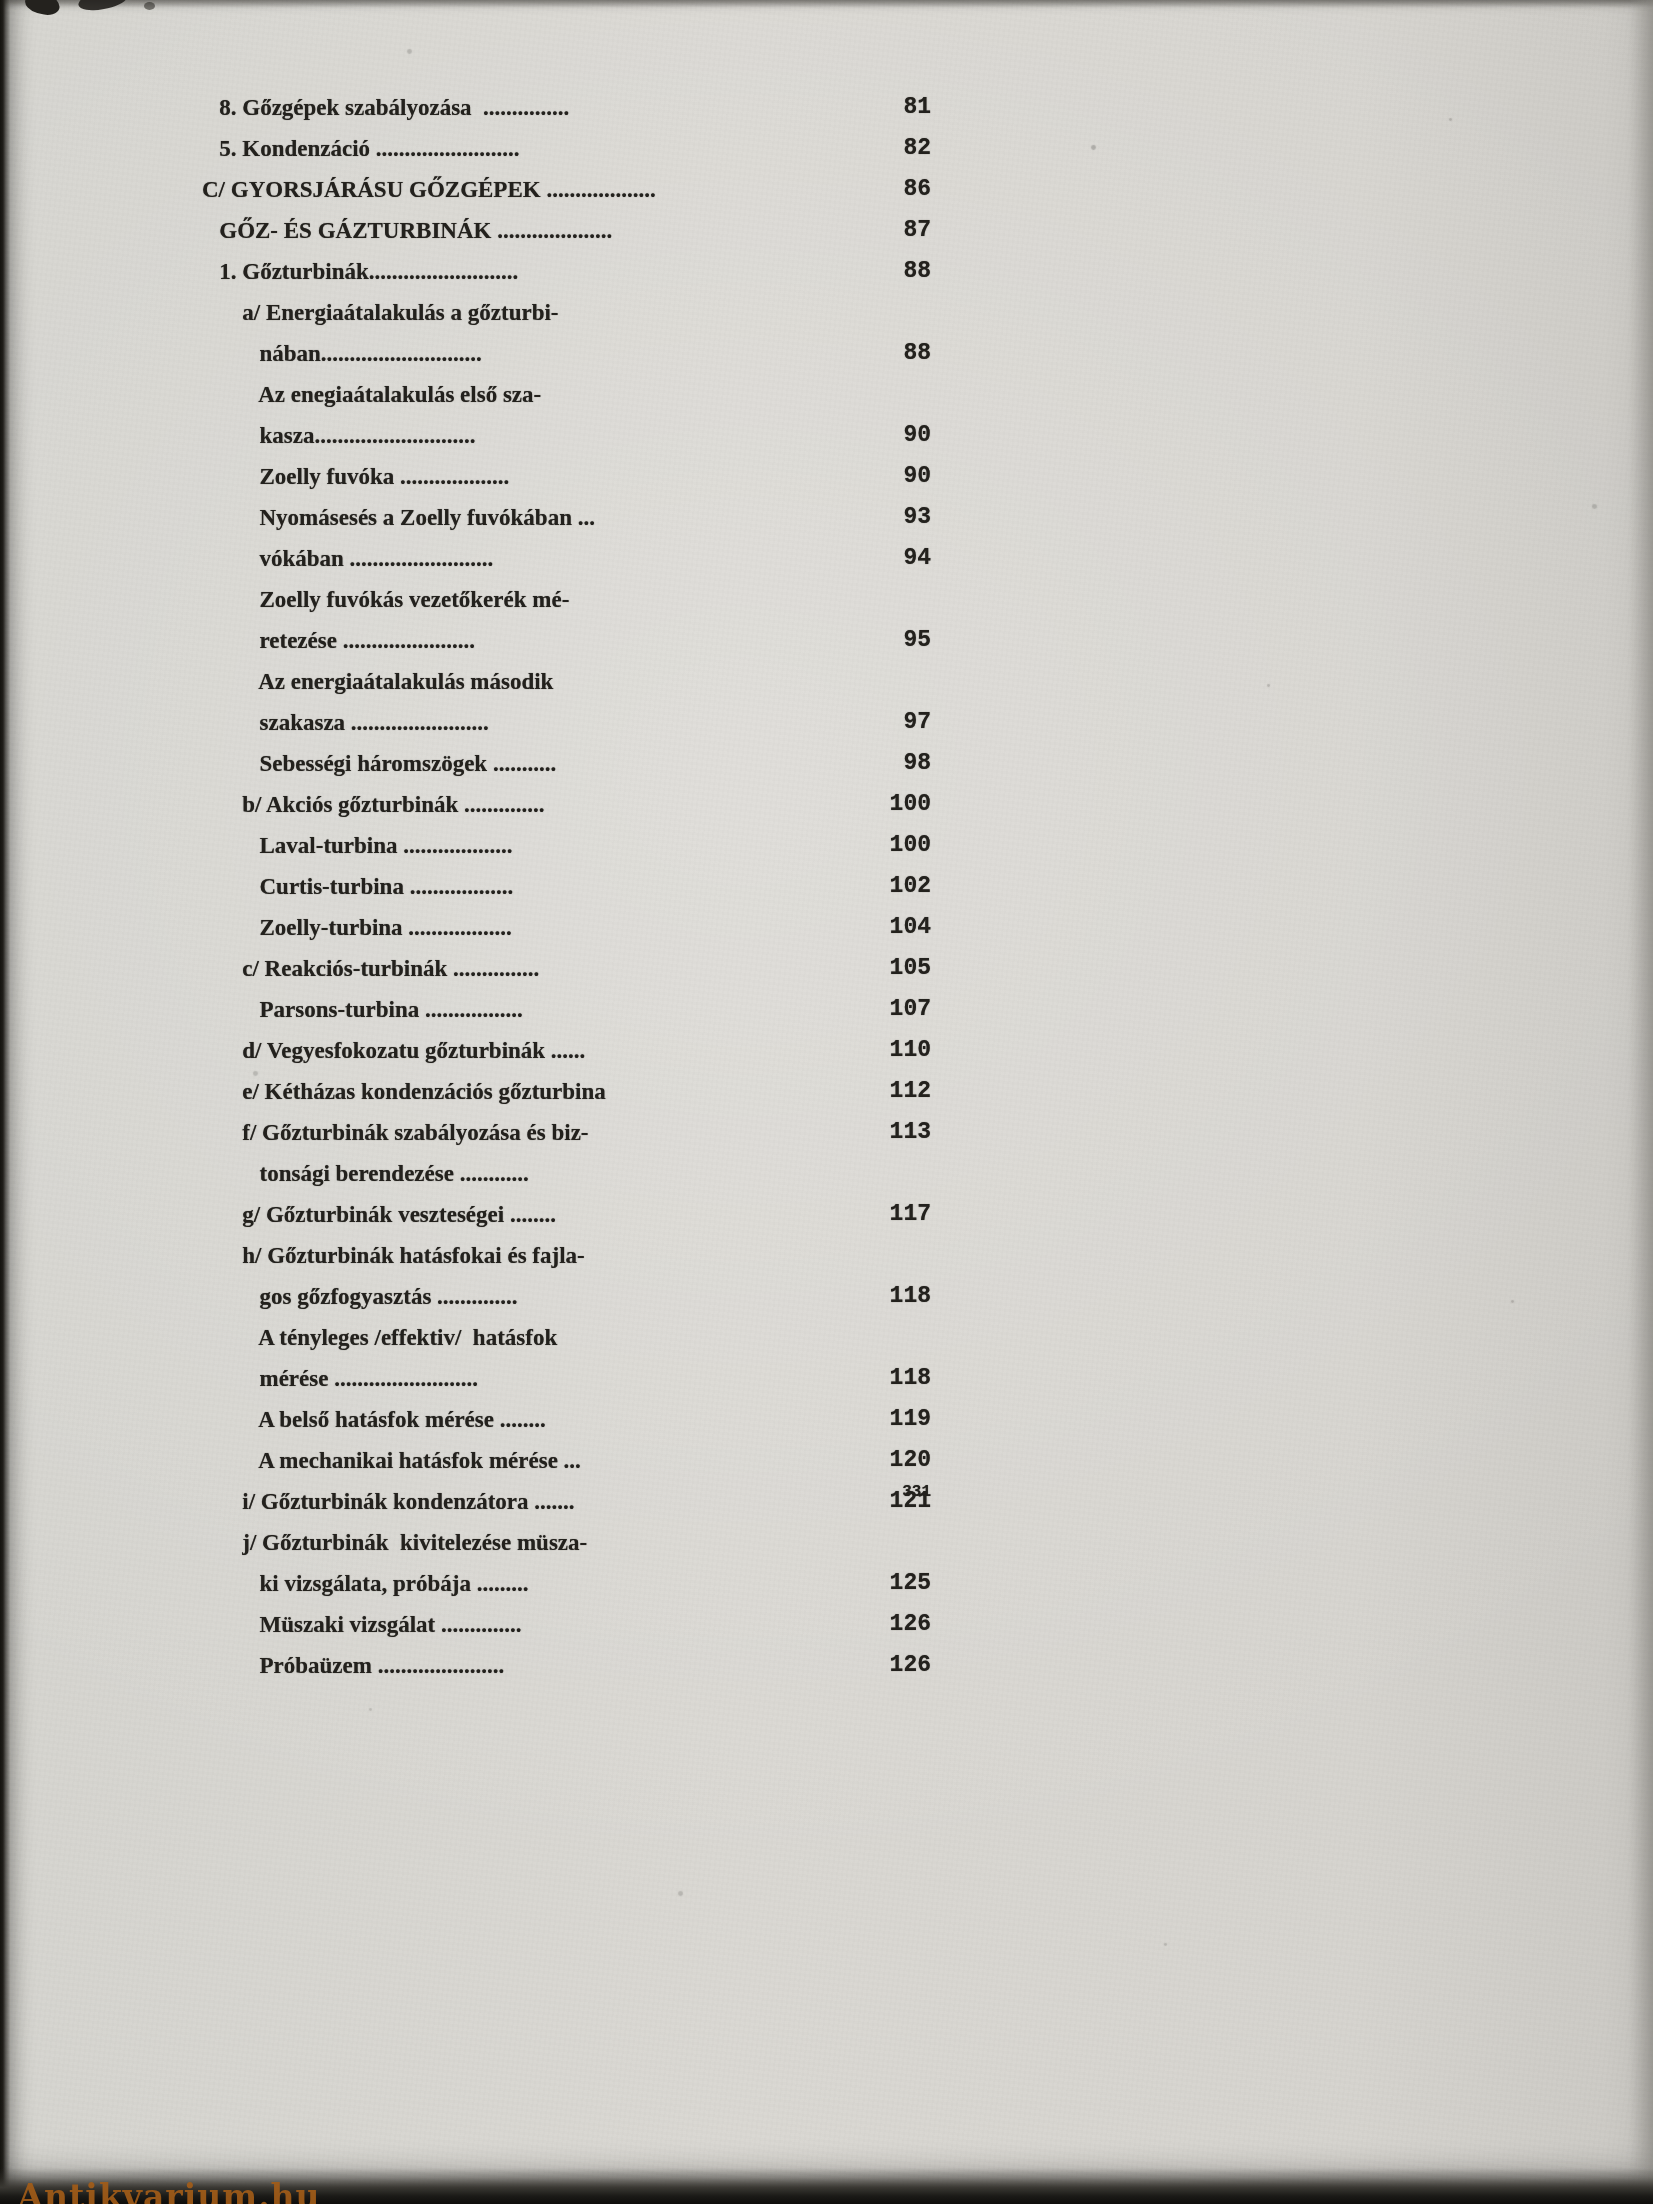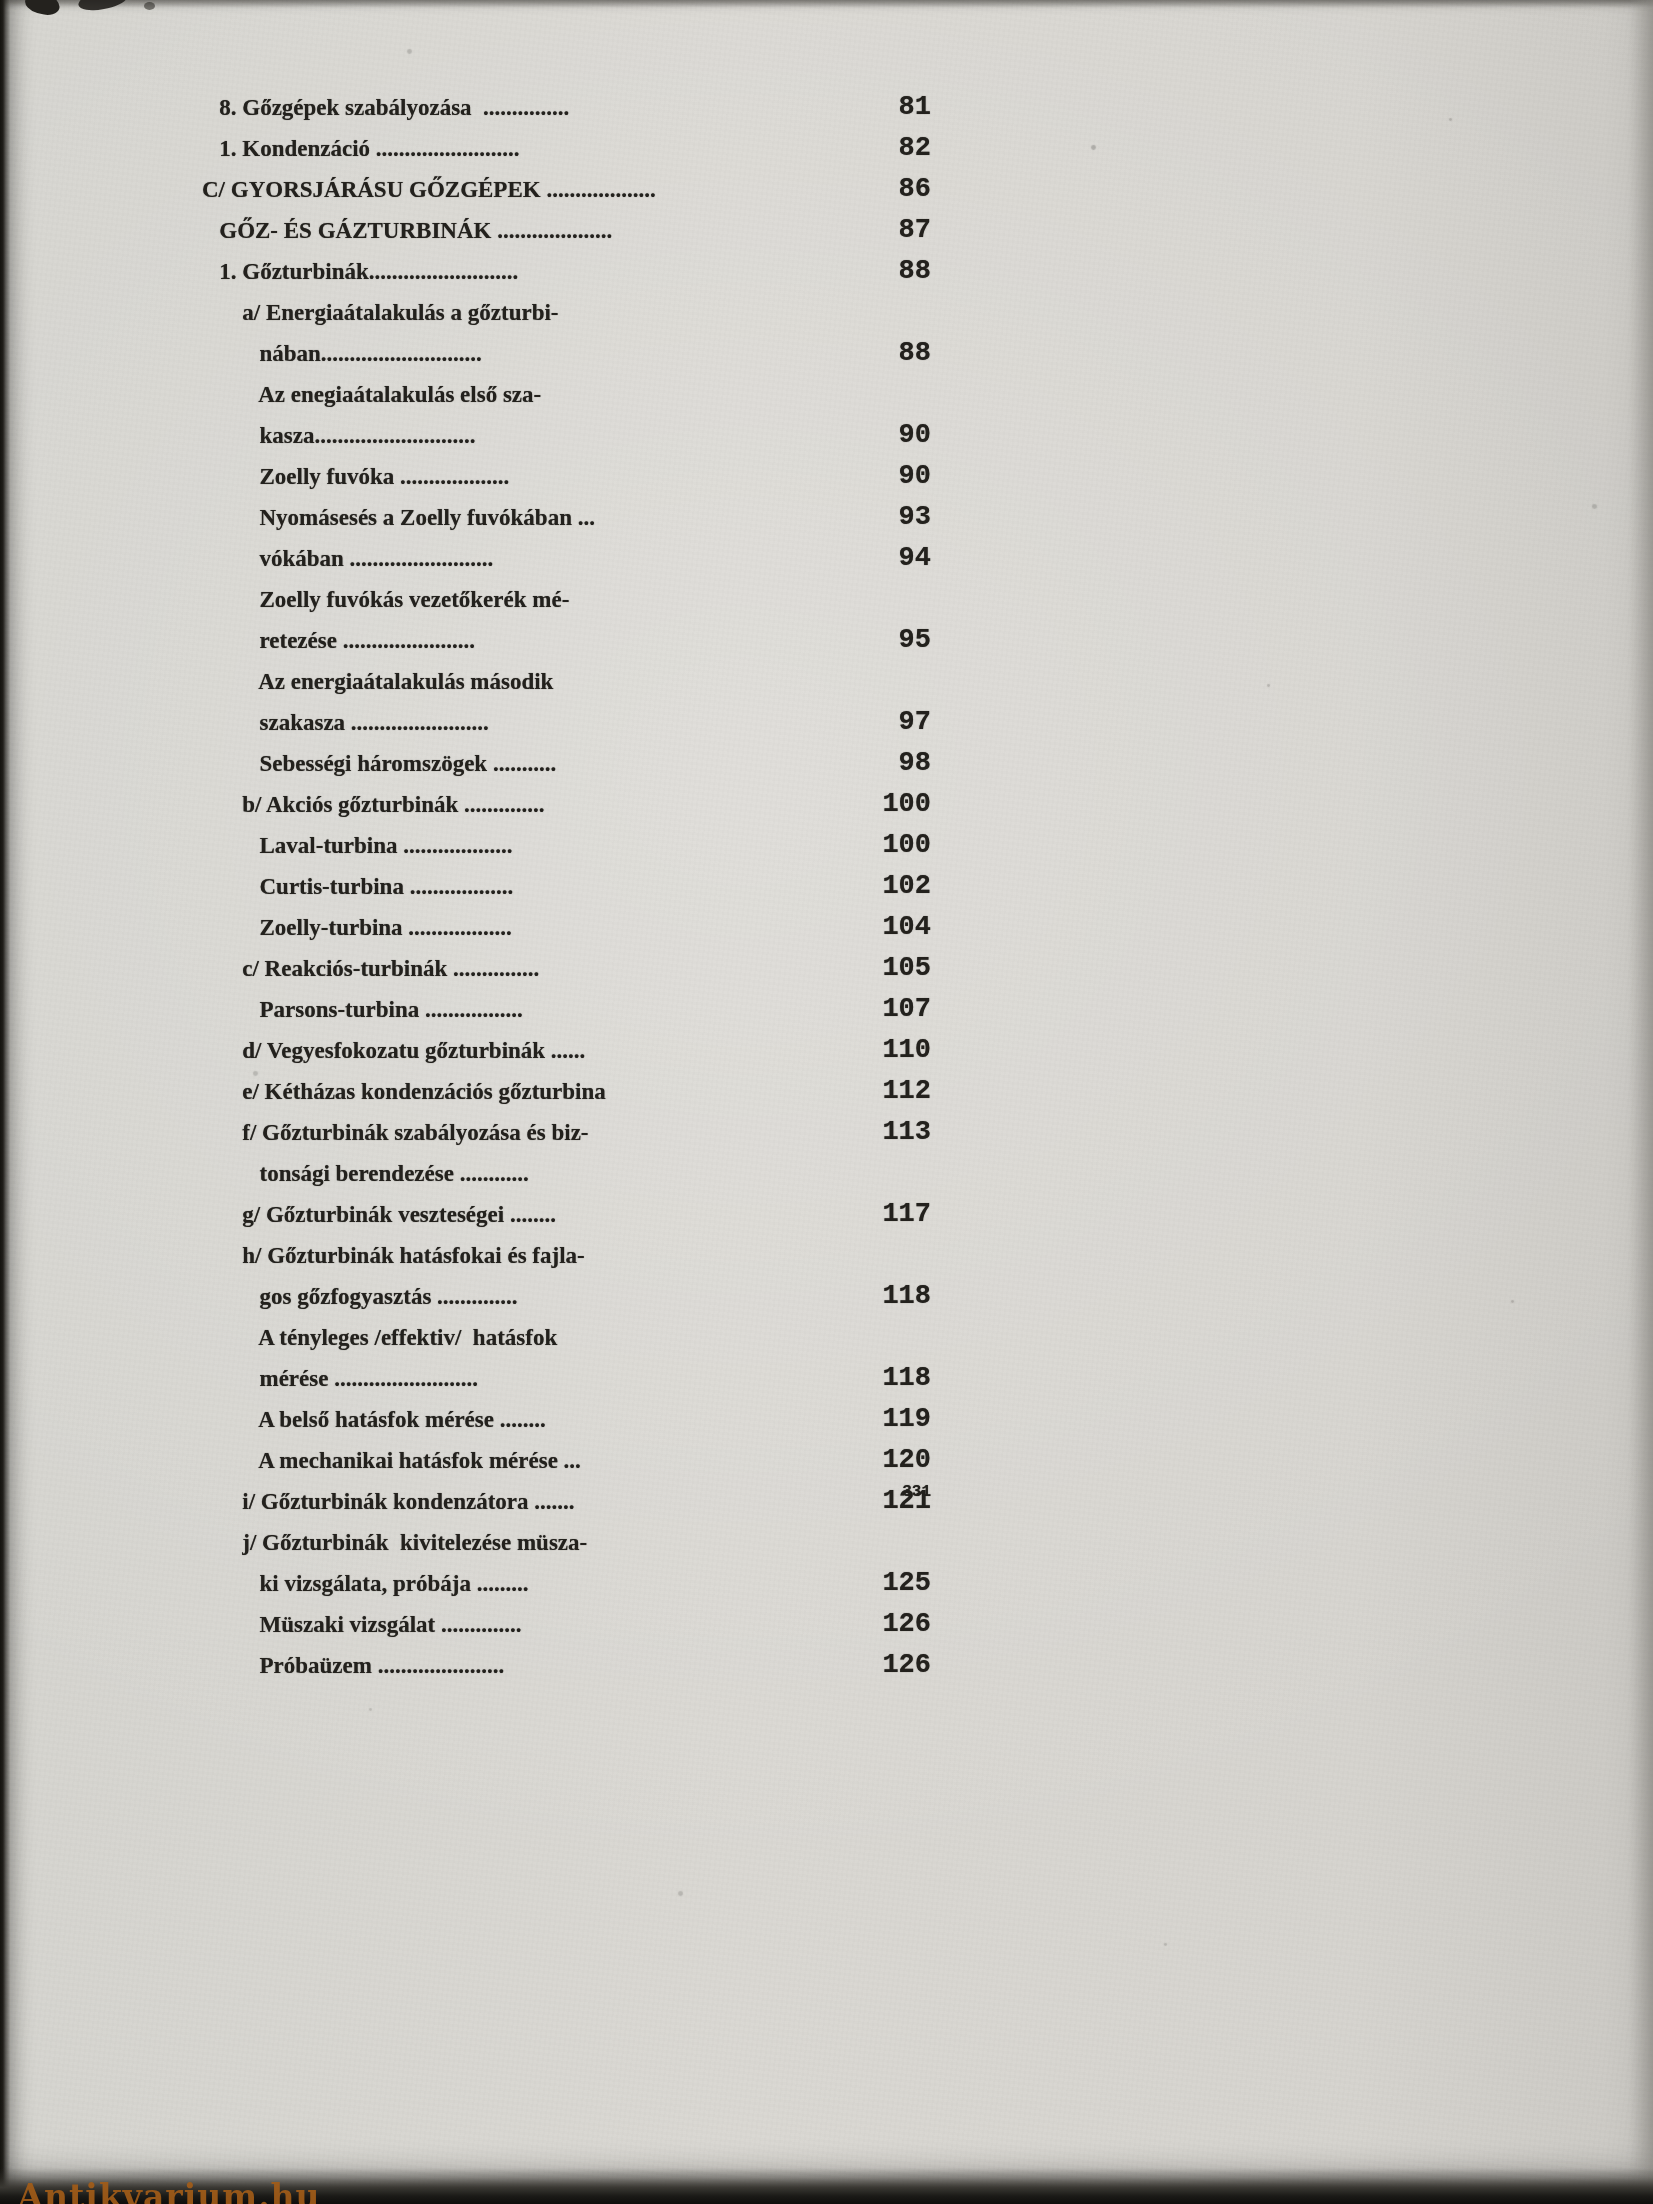--- a/index.html
+++ b/index.html
@@ -92,21 +92,21 @@
     text-shadow: 0 0 1px rgba(35, 33, 29, 0.6);
   }
   .line-page {
     position: absolute;
     top: 0;
     left: 621px;
     width: 116px;
     text-align: right;
     font-family: "Liberation Mono", "DejaVu Sans Mono", monospace;
     font-weight: 700;
-    font-size: 27px;
+    font-size: 23px;
     line-height: 33px;
     color: var(--ink, #23211d);
     text-shadow: 0 0 1px rgba(35, 33, 29, 0.6);
   }
   #footer-page {
     position: absolute;
     left: 815px;
     top: 1476px;
     width: 116px;
     text-align: right;
@@ -146,21 +146,21 @@
   <div class="mark" id="mark3"></div>
   <div id="specks"></div>
 
   <div id="toc">
   <div class="toc-row">
     <pre class="line-text">   8. Gőzgépek szabályozása  ...............</pre>
     <span class="line-page">81</span>
   </div>
 
   <div class="toc-row">
-    <pre class="line-text">   1. Kondenzáció .........................</pre>
+    <pre class="line-text">   5. Kondenzáció .........................</pre>
     <span class="line-page">82</span>
   </div>
 
   <div class="toc-row">
     <pre class="line-text">C/ GYORSJÁRÁSU GŐZGÉPEK ...................</pre>
     <span class="line-page">86</span>
   </div>
 
 
   <div class="toc-row">

